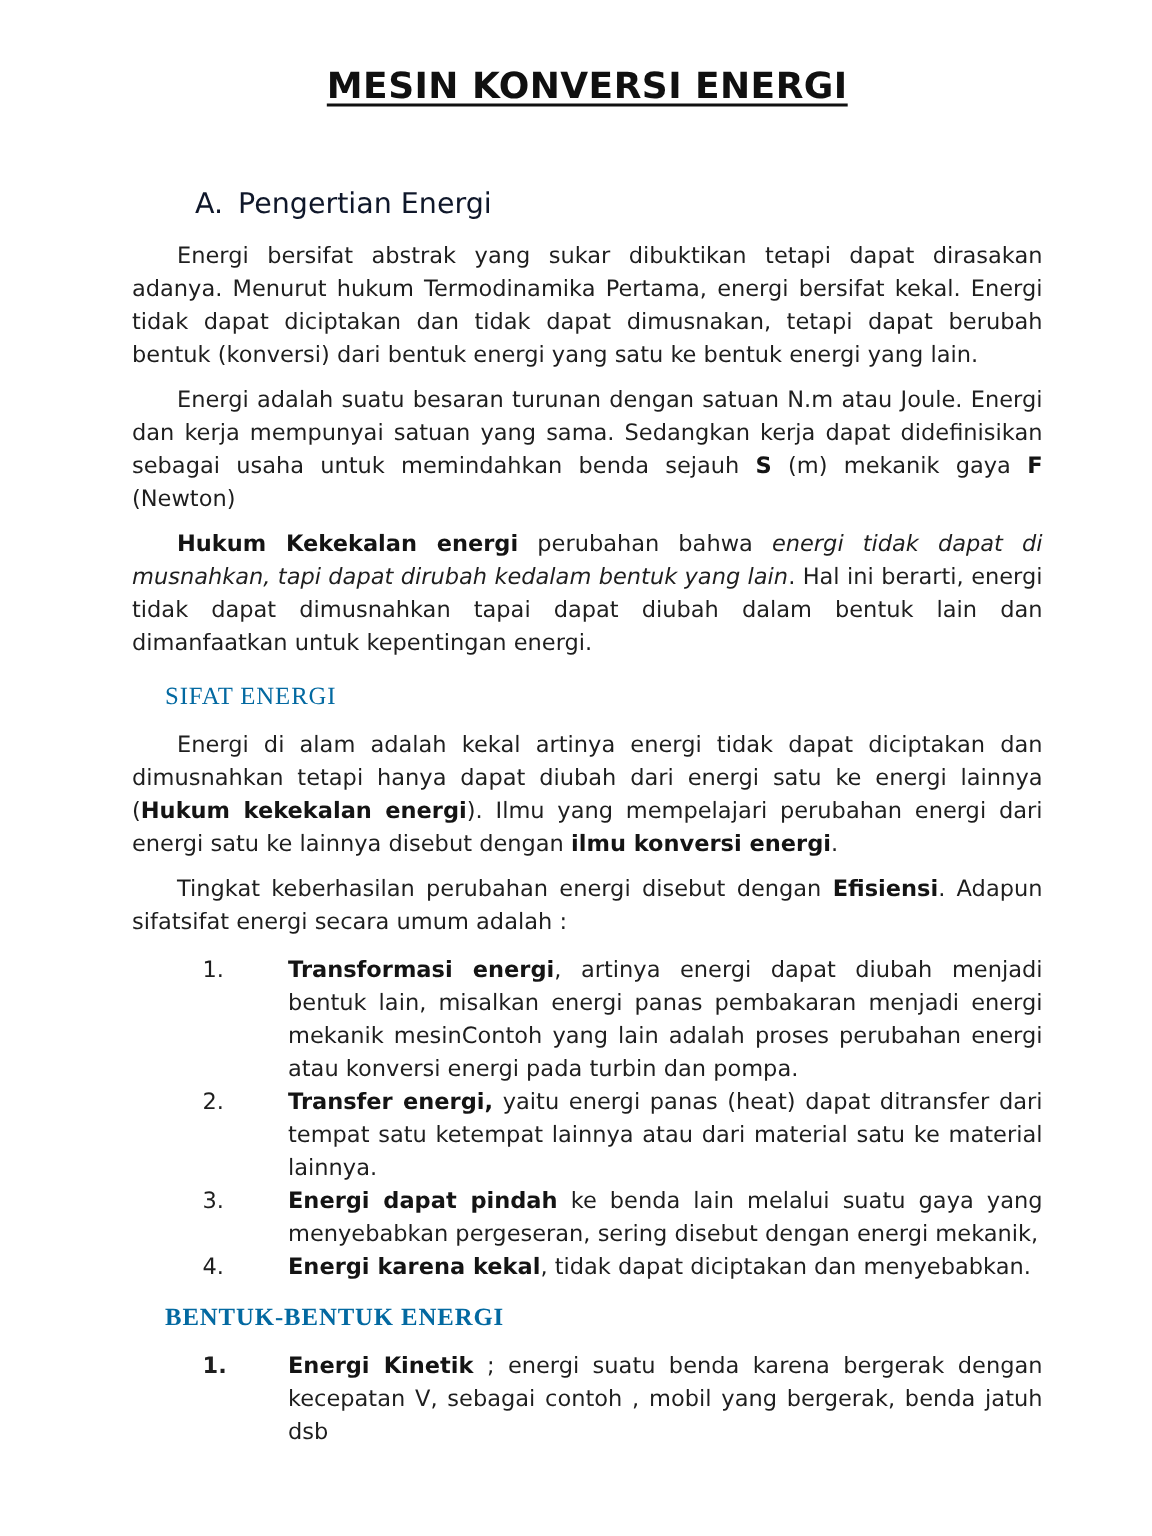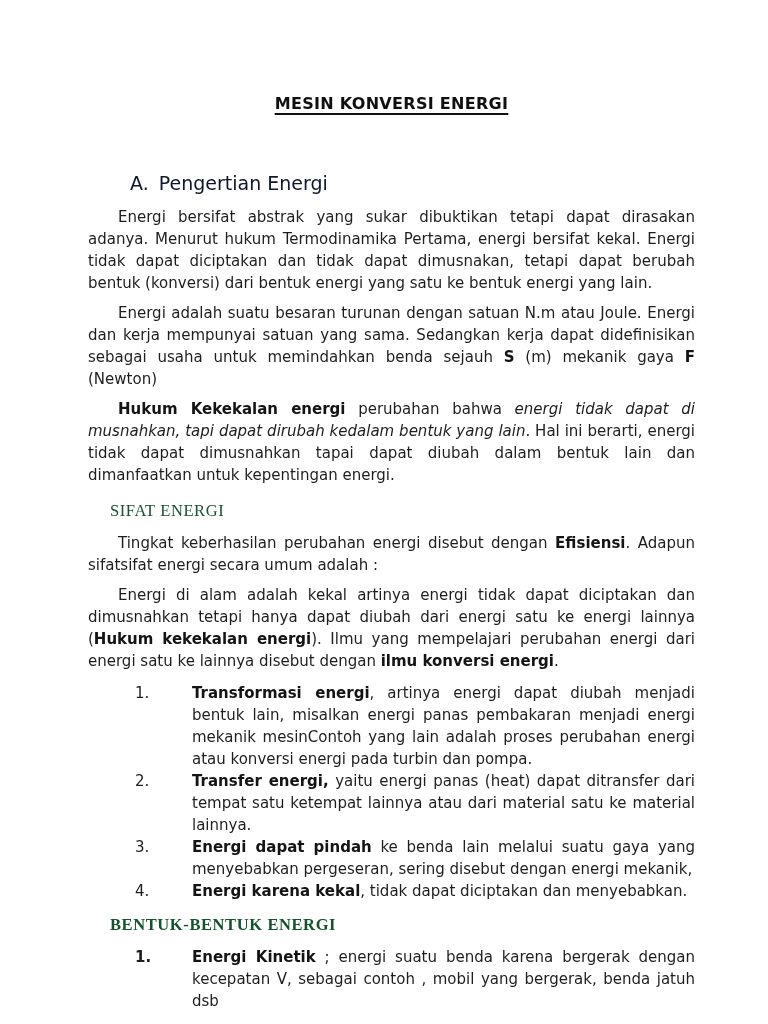--- a/index.html
+++ b/index.html
@@ -14,23 +14,23 @@
     position: absolute;
     left: 88px;
     top: 0;
     width: 607px;
     color: #1e1e1e;
     font-family: "DejaVu Sans", sans-serif;
     font-size: 15px;
     line-height: 22px;
   }
   h1.doc-title {
-    margin: 91px 0 0 0;
+    margin: 44px 0 0 0;
     text-align: center;
-    font-size: 16px;
+    font-size: 24px;
     line-height: 26px;
     font-weight: bold;
     letter-spacing: 0.3px;
     color: #101010;
     text-decoration: underline;
     text-decoration-thickness: 2px;
     text-underline-offset: 4px;
   }
   .subheading {
     margin: 55px 0 0 42px;
@@ -44,21 +44,21 @@
     text-align: justify;
     text-indent: 30px;
   }
   .subheading + .para { margin-top: 12px; }
   .section {
     margin: 14px 0 0 22px;
     font-family: "Liberation Serif", serif;
     font-size: 16.5px;
     line-height: 22px;
     letter-spacing: 0.6px;
-    color: #14532d;
+    color: #0369a1;
   }
   .section + .para { margin-top: 10px; }
   .olist { margin: 10px 0 0 47px; }
   .olist + .section { margin-top: 12px; font-weight: bold; }
   .li { display: flex; }
   .li .num { flex: 0 0 23px; width: 23px; }
   .li .li-body { flex: 1; text-align: justify; margin-left: 34px; }
   .olist.boldnum .num { font-weight: bold; }
   b { font-weight: bold; color: #141414; }
   i { font-style: italic; }
@@ -68,22 +68,22 @@
 
 <div class="page">
   <div class="content">
     <h1 class="doc-title">MESIN KONVERSI ENERGI</h1>
     <div id="doc-blocks">
         <div class="subheading"><span class="ab-num">A.</span><span>Pengertian Energi</span></div>
         <div class="para"><span>Energi bersifat abstrak yang sukar dibuktikan tetapi dapat dirasakan adanya. Menurut hukum Termodinamika Pertama, energi bersifat kekal. Energi tidak dapat diciptakan dan tidak dapat dimusnakan, tetapi dapat berubah bentuk (konversi) dari bentuk energi yang satu ke bentuk energi yang lain.</span></div>
         <div class="para"><span>Energi adalah suatu besaran turunan dengan satuan N.m atau Joule. Energi dan kerja mempunyai satuan yang sama. Sedangkan kerja dapat didefinisikan sebagai usaha untuk memindahkan benda sejauh </span><b>S</b><span> (m) mekanik gaya </span><b>F</b><span> (Newton)</span></div>
         <div class="para"><b>Hukum Kekekalan energi</b><span> perubahan bahwa </span><i>energi tidak dapat di musnahkan, tapi dapat dirubah kedalam bentuk yang lain</i><span>. Hal ini berarti, energi tidak dapat dimusnahkan tapai dapat diubah dalam bentuk lain dan dimanfaatkan untuk kepentingan energi.</span></div>
         <div class="section"><span>SIFAT ENERGI</span></div>
+        <div class="para"><span>Energi di alam adalah kekal artinya energi tidak dapat diciptakan dan dimusnahkan tetapi hanya dapat diubah dari energi satu ke energi lainnya (</span><b>Hukum kekekalan energi</b><span>). Ilmu yang mempelajari perubahan energi dari energi satu ke lainnya disebut dengan </span><b>ilmu konversi energi</b><span>.</span></div>
         <div class="para"><span>Tingkat keberhasilan perubahan energi disebut dengan </span><b>Efisiensi</b><span>. Adapun sifatsifat energi secara umum adalah :</span></div>
-        <div class="para"><span>Energi di alam adalah kekal artinya energi tidak dapat diciptakan dan dimusnahkan tetapi hanya dapat diubah dari energi satu ke energi lainnya (</span><b>Hukum kekekalan energi</b><span>). Ilmu yang mempelajari perubahan energi dari energi satu ke lainnya disebut dengan </span><b>ilmu konversi energi</b><span>.</span></div>
         <div class="olist">
           <div class="li">
             <span class="num">1.</span>
             <div class="li-body"><b>Transformasi energi</b><span>, artinya energi dapat diubah menjadi bentuk lain, misalkan energi panas pembakaran menjadi energi mekanik mesinContoh yang lain adalah proses perubahan energi atau konversi energi pada turbin dan pompa.</span></div>
           </div>
           <div class="li">
             <span class="num">2.</span>
             <div class="li-body"><b>Transfer energi,</b><span> yaitu energi panas (heat) dapat ditransfer dari tempat satu ketempat lainnya atau dari material satu ke material lainnya.</span></div>
           </div>
           <div class="li">

